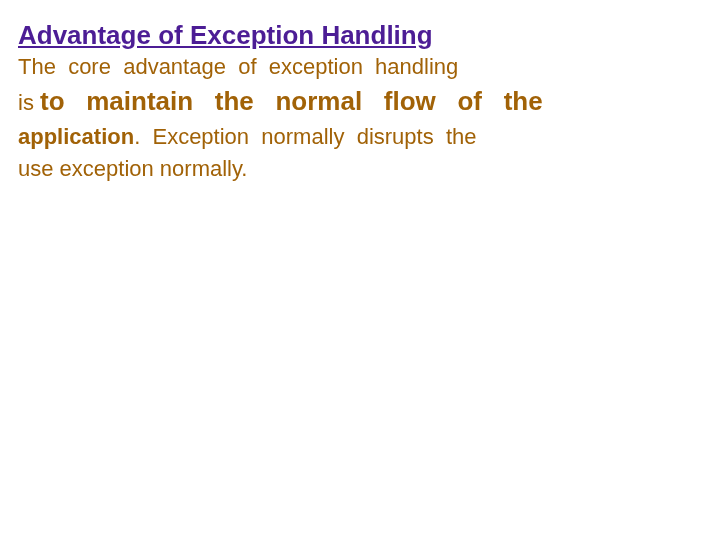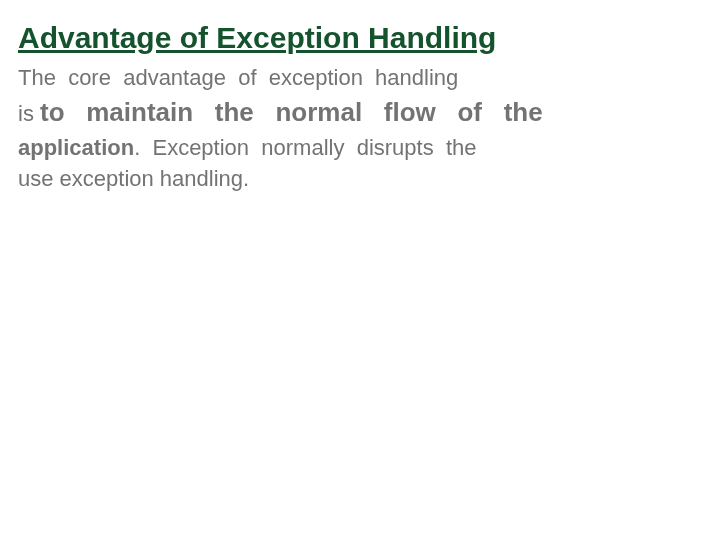--- a/index.html
+++ b/index.html
@@ -18,32 +18,31 @@
       font-family: Arial, sans-serif;
       overflow: hidden;
     }
 
     .content-area {
       padding: 20px 18px 20px 18px;
       max-width: 720px;
     }
 
     .title {
-      font-size: 30px;
+      font-size: 26px;
       font-weight: bold;
       text-decoration: underline;
-      margin-bottom: 6px;
       line-height: 1.2;
-      color: #14532d;
+      color: #4c1d95;
     }
 
     .body-text {
       font-size: 22px;
       line-height: 1.45;
-      color: #737373;
+      color: #a16207;
     }
 
     .bold-large {
       font-size: 26px;
       font-weight: bold;
     }
 
     .bold-text {
       font-weight: bold;
       margin-top: 27px;
@@ -51,15 +50,15 @@
   </style>
 </head>
 <body>
 
 <div class="content-area">
   <div class="title">Advantage of Exception Handling</div>
   <div class="body-text">
     <span>The&nbsp; core&nbsp; advantage&nbsp; of&nbsp; exception&nbsp; handling<br></span>
     <span>is </span><span class="bold-large">to&nbsp;&nbsp; maintain&nbsp;&nbsp; the&nbsp;&nbsp; normal&nbsp;&nbsp; flow&nbsp;&nbsp; of&nbsp;&nbsp; the</span><br>
     <span class="bold-text">application</span><span>.&nbsp; Exception&nbsp; normally&nbsp; disrupts&nbsp; the<br></span>
-    <span>use exception handling.</span>
+    <span>use exception normally.</span>
   </div>
 </div>
 
 </body></html>

